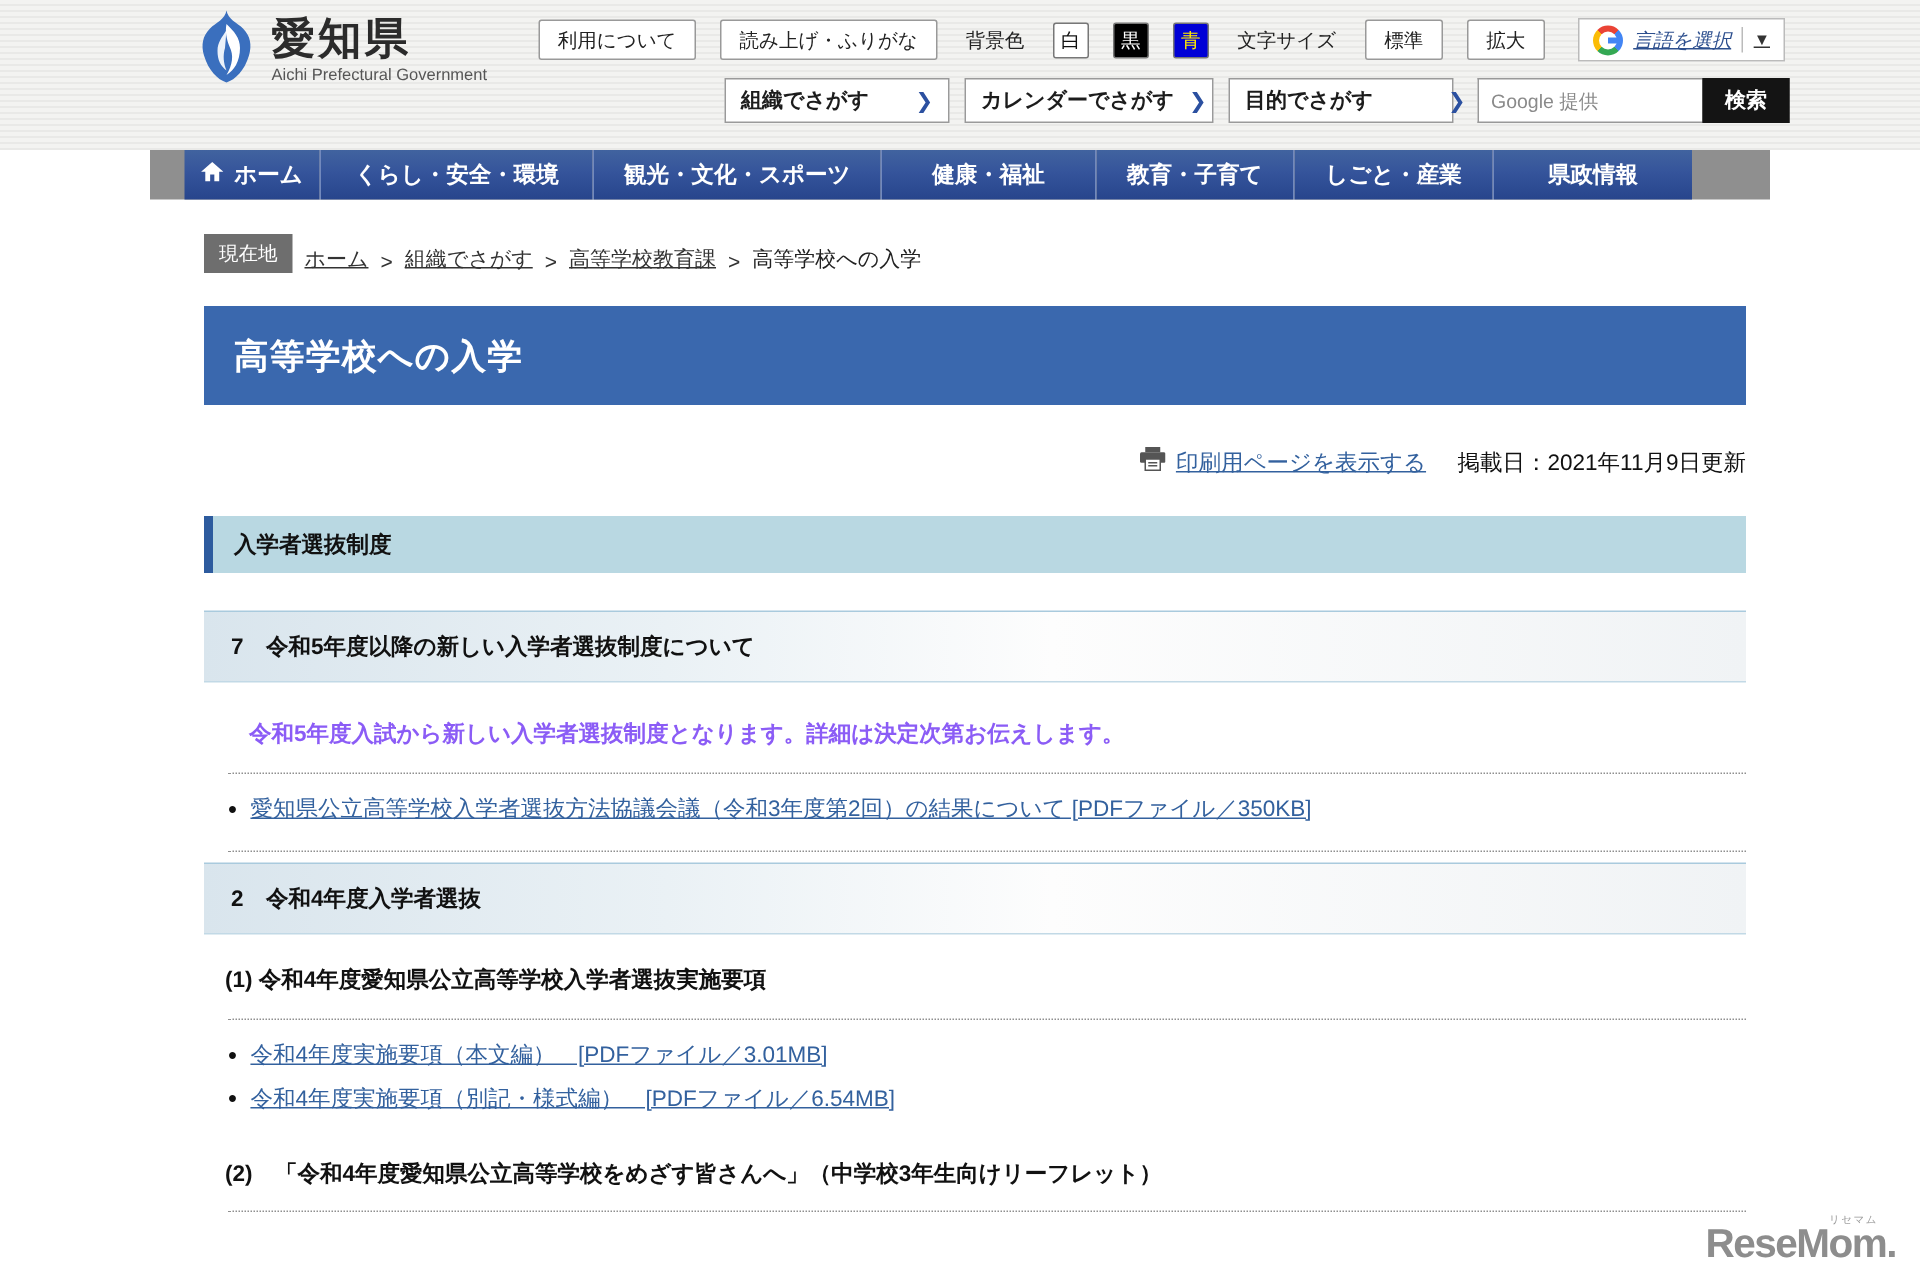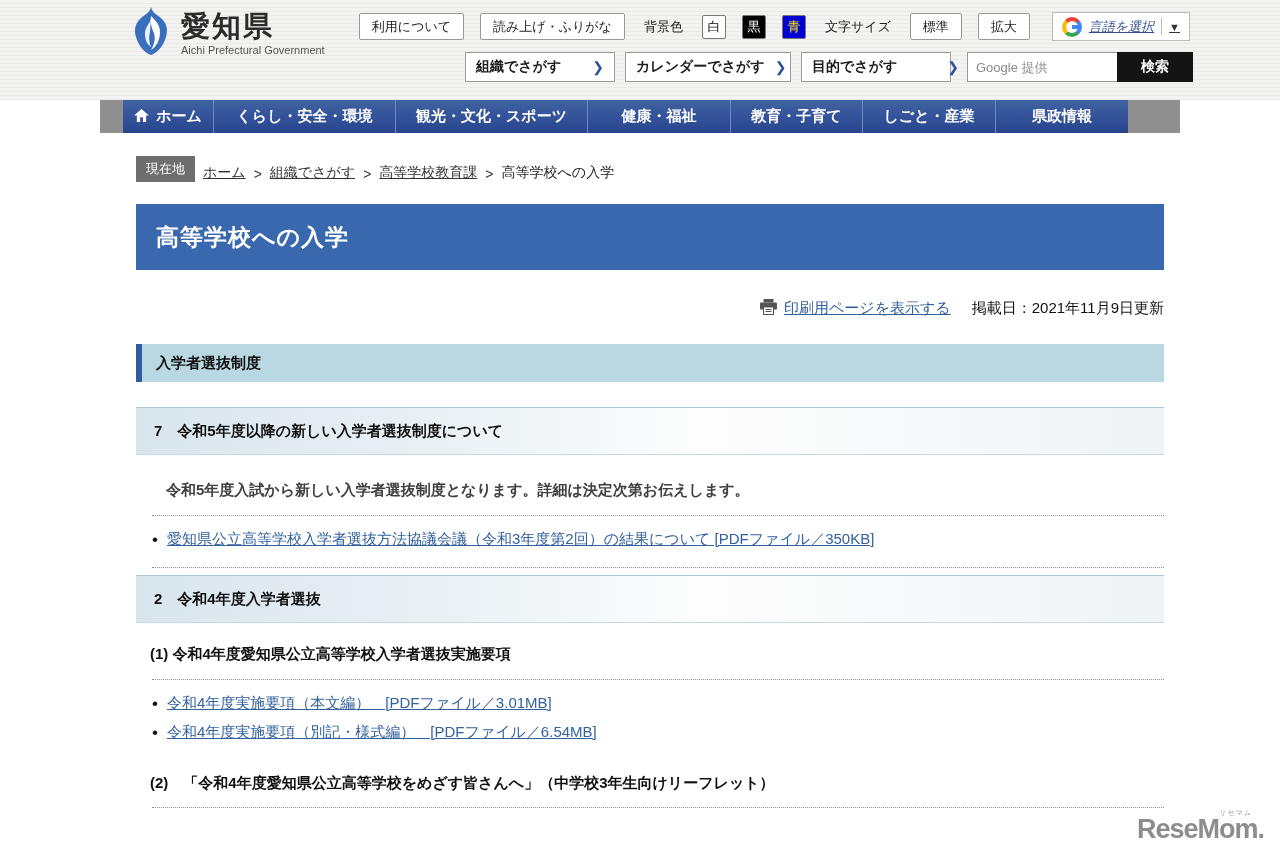--- a/index.html
+++ b/index.html
@@ -52,21 +52,21 @@
     display:flex; align-items:center; justify-content:space-between; height:30px;
     background:#fff; border:1px solid #9a9a9a; font-size:14px; font-weight:bold; color:#1c1c1c;
     padding:0 10px; cursor:pointer; font-family:inherit; white-space:nowrap;
   }
   .btn-org{ width:150px; } .btn-cal{ width:166px; } .btn-purpose{ width:150px;gap:40px; }
   .arrow{ color:#2b50a0; font-weight:bold; font-size:14px; margin-left:10px; }
   .search-box{ display:flex; height:30px;padding-left:6px; }
   .search-input{ width:150px; height:30px; border:1px solid #999; border-right:none; padding:0 8px;
     font-size:13px; font-family:inherit; color:#333; }
   .search-input::placeholder{ color:#8a8a8a; }
-  .search-submit{ width:76px; height:30px; background:#141414; color:#fff; border:1px solid #141414;
+  .search-submit{ width:58px; height:30px; background:#141414; color:#fff; border:1px solid #141414;
     font-size:14px; font-weight:bold; cursor:pointer; font-family:inherit; }
 
   
   .nav-strip{ height:33px; background:#ffffff; }
   .nav-gray{ margin-left:100px; width:1080px; height:33px; background:#8f8f8f; }
   .nav-inner{ margin-left:23px; width:1005px; height:33px; display:flex; }
   .nav-tab{
     display:flex; align-items:center; justify-content:center; gap:7px;
     color:#fff; font-size:15px; font-weight:bold; text-decoration:none; cursor:pointer;
     background:linear-gradient(180deg,#41639f 0%,#35549b 45%,#27458c 100%);
@@ -101,21 +101,21 @@
   }
 
   .band{
     height:48px; border-top:1px solid #a9cadd; border-bottom:1px solid #c2d9e6;
     background:linear-gradient(90deg,#d9e5ed 0%,#eaf1f5 30%,#fdfdfd 55%,#f0f3f5 100%);
     display:flex; align-items:center; padding-left:18px; font-size:15px; font-weight:bold; color:#111; margin:0;
   }
   .band-1{ margin-top:25px; }
   .band-2{ margin-top:7px; }
 
-  .lead{ margin:25px 0 0 30px; font-size:15px; font-weight:bold; color:#404040; line-height:19px; }
+  .lead{ margin:25px 0 0 30px; font-size:15px; font-weight:bold; color:#8b5cf6; line-height:19px; }
 
   .dotted{ border:none; border-top:1px dotted #8f8f8f; height:0; margin:0 0 0 16px; }
   .dot-a{ margin-top:16px; } .dot-b{ margin-top:13px; } .dot-c{ margin-top:14px; } .dot-d{ margin-top:13px; }
 
   .pdf-list{ list-style:none; margin:9px 0 0 0; padding:0 0 0 16px; }
   .pdf-list li{ height:29px; display:flex; align-items:center; }
   .pdf-list li::before{ content:"•"; font-size:17px; margin-right:9px; color:#111; }
   .pdf-list a{ color:#33619e; text-decoration:underline; font-size:15px; cursor:pointer; }
 
   .sub{ margin:20px 0 0 14px; font-size:15px; font-weight:bold; color:#111; height:22px; line-height:22px; }

